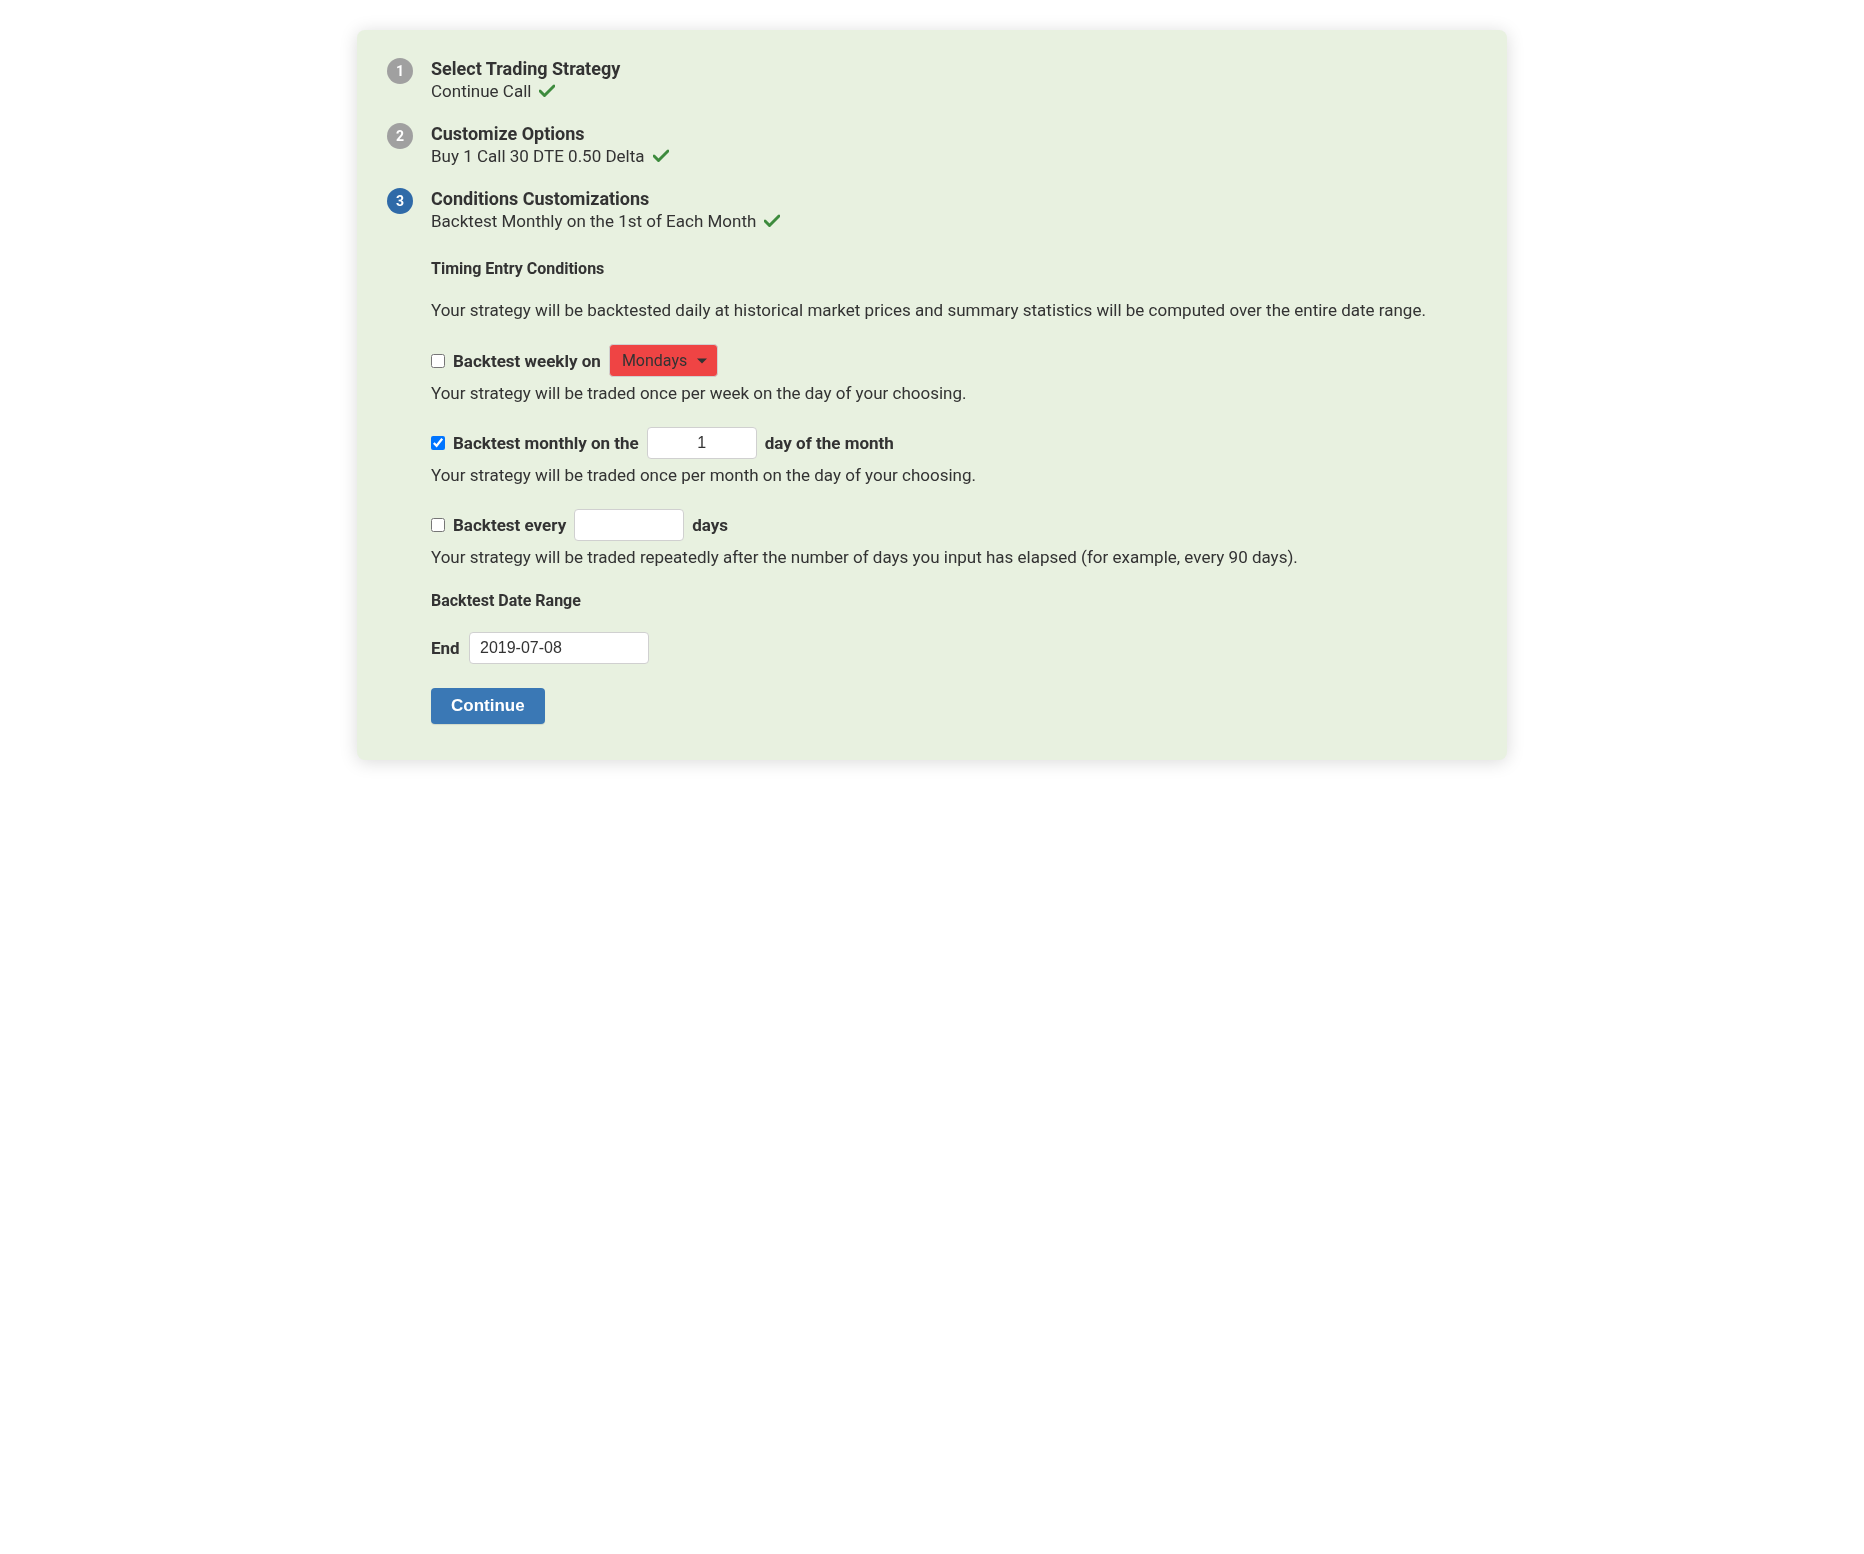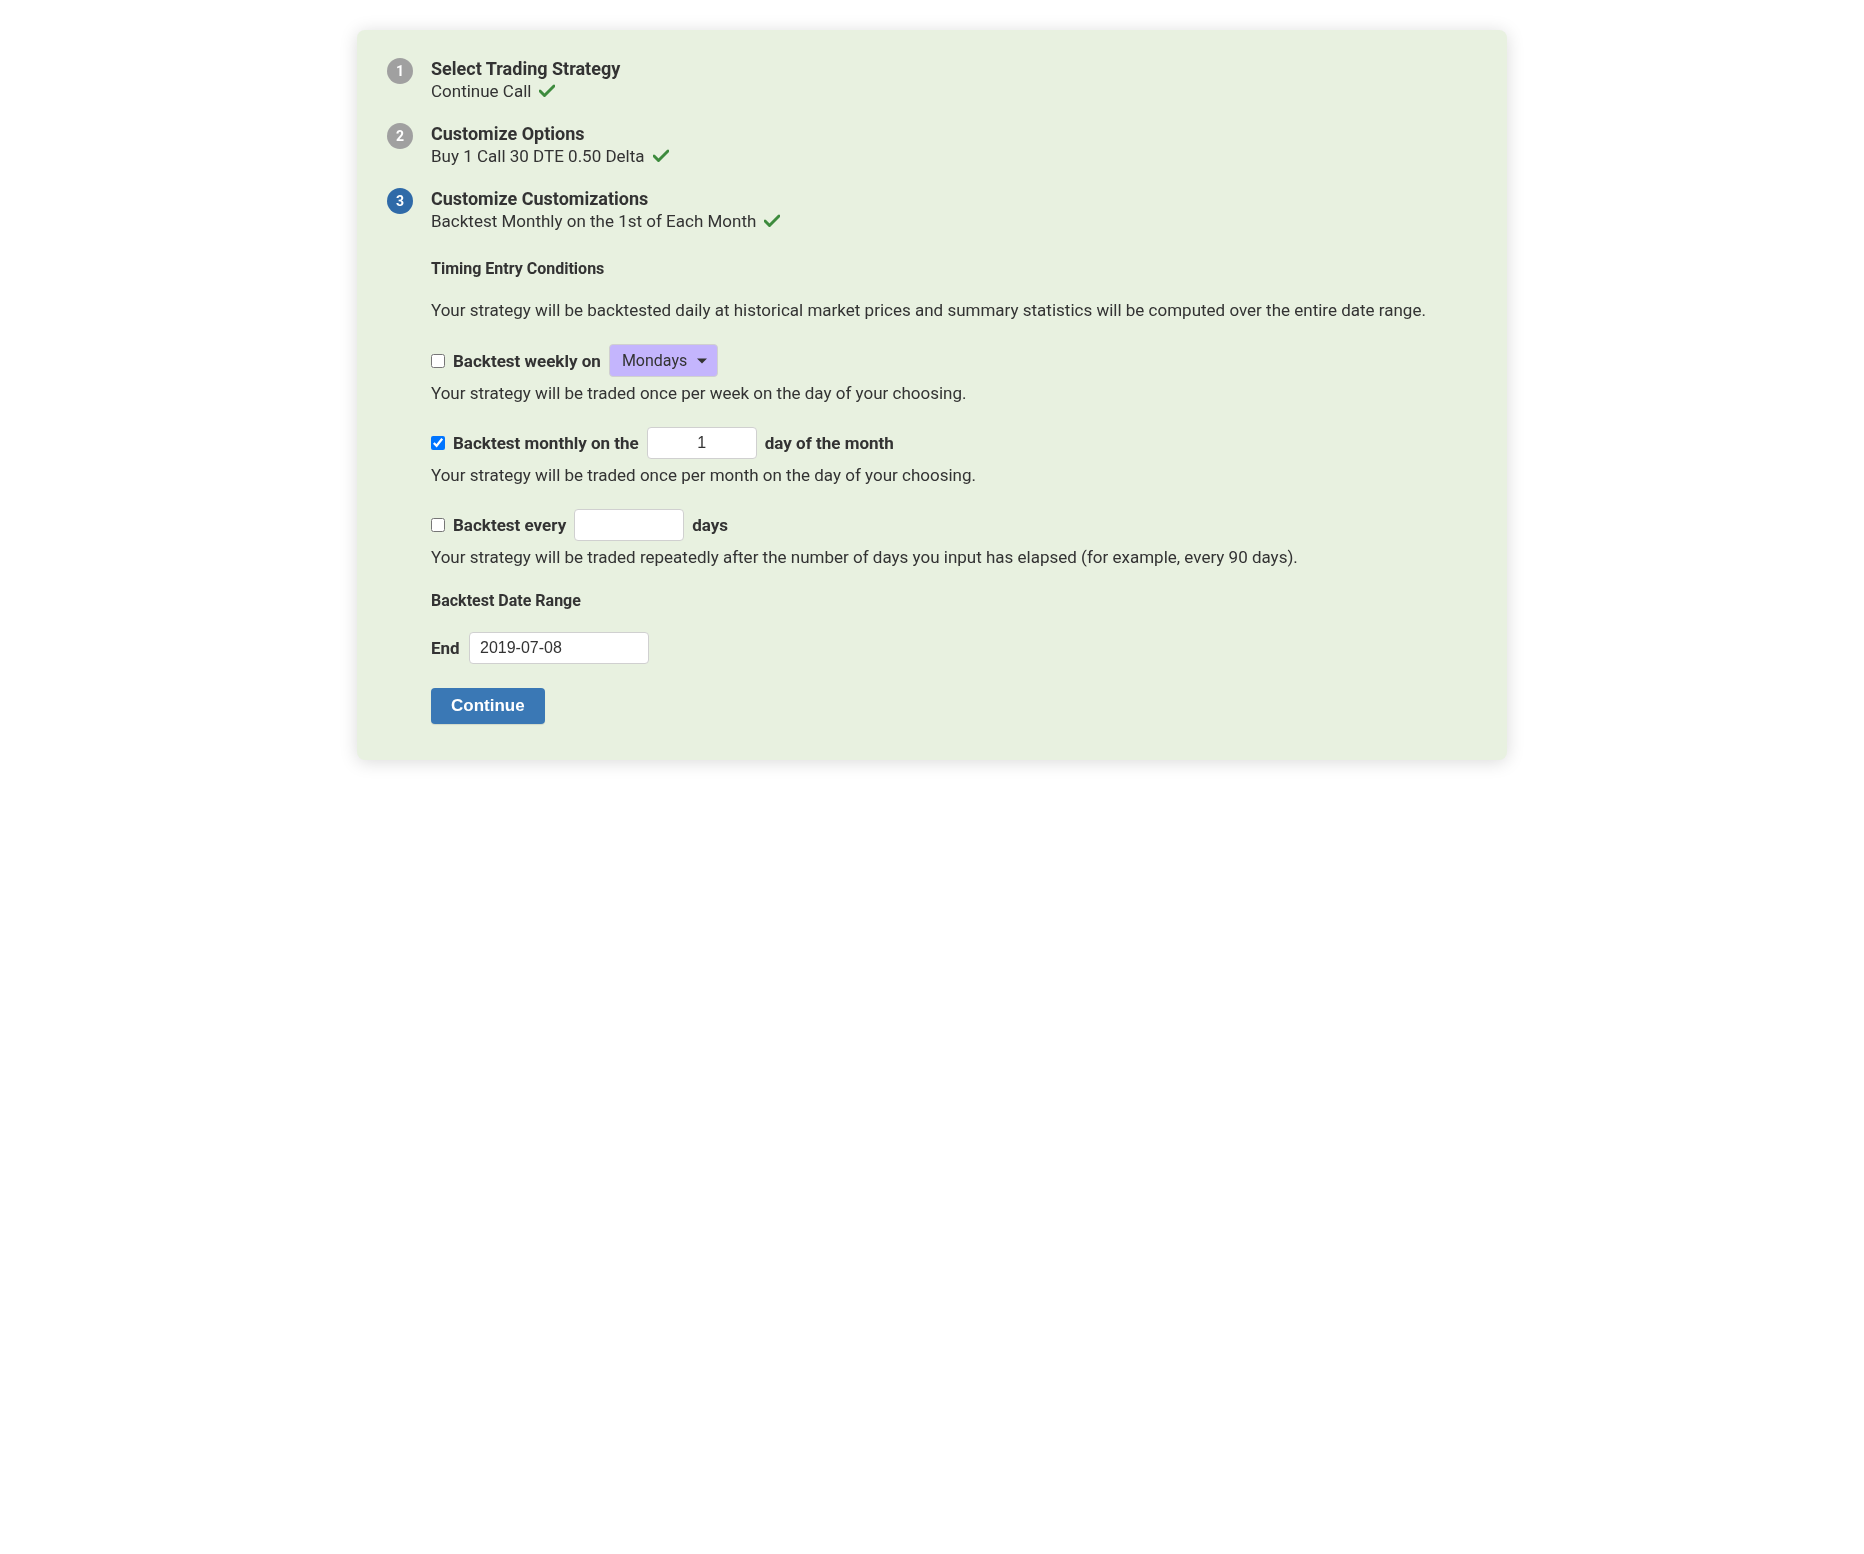--- a/index.html
+++ b/index.html
@@ -115,21 +115,21 @@
     width: 14px;
     height: 14px;
     margin: 0;
     cursor: pointer;
   }
 
   .select-wrap {
     position: relative;
     display: inline-flex;
     align-items: center;
-    background: #c4b5fd;
+    background: #ef4444;
     border: 1px solid #d0d0d0;
     border-radius: 4px;
     padding: 6px 30px 6px 12px;
     font-size: 16px;
     color: #333;
     cursor: pointer;
   }
   .select-caret {
     position: absolute;
     right: 10px;
@@ -209,21 +209,21 @@
               <path d="M1 7 L5.5 11.5 L15 2" stroke="#3d8b3d" stroke-width="3" fill="none" stroke-linecap="round" stroke-linejoin="round"></path>
             </svg>
         </span>
       </div>
     </div>
   </div>
 
   <div class="step-row">
     <div class="step-badge active">3</div>
     <div class="step-body">
-      <div class="step-title">Customize Customizations</div>
+      <div class="step-title">Conditions Customizations</div>
       <div class="step-sub">
         <span>Backtest Monthly on the 1st of Each Month</span>
         <span class="check-icon">
           <svg width="16" height="14" viewBox="0 0 16 14">
               <path d="M1 7 L5.5 11.5 L15 2" stroke="#3d8b3d" stroke-width="3" fill="none" stroke-linecap="round" stroke-linejoin="round"></path>
             </svg>
         </span>
       </div>
     </div>
   </div>

